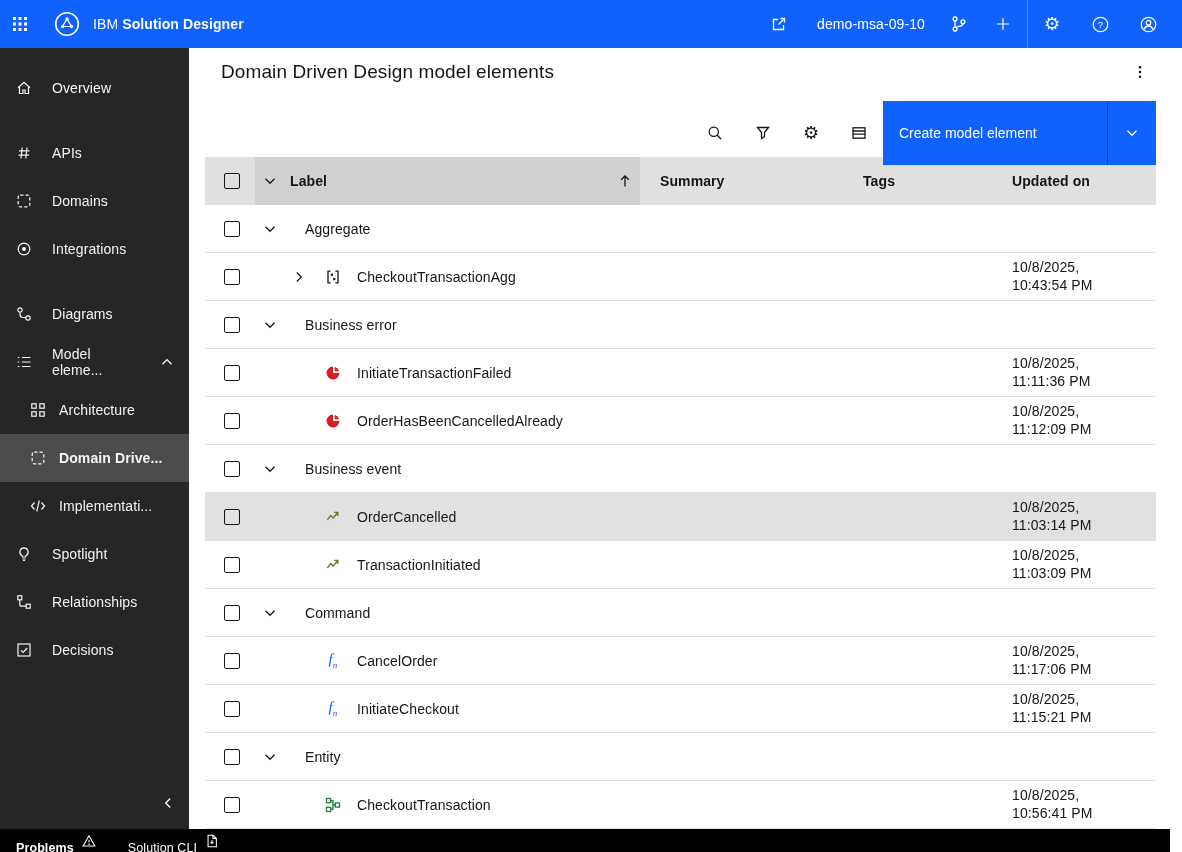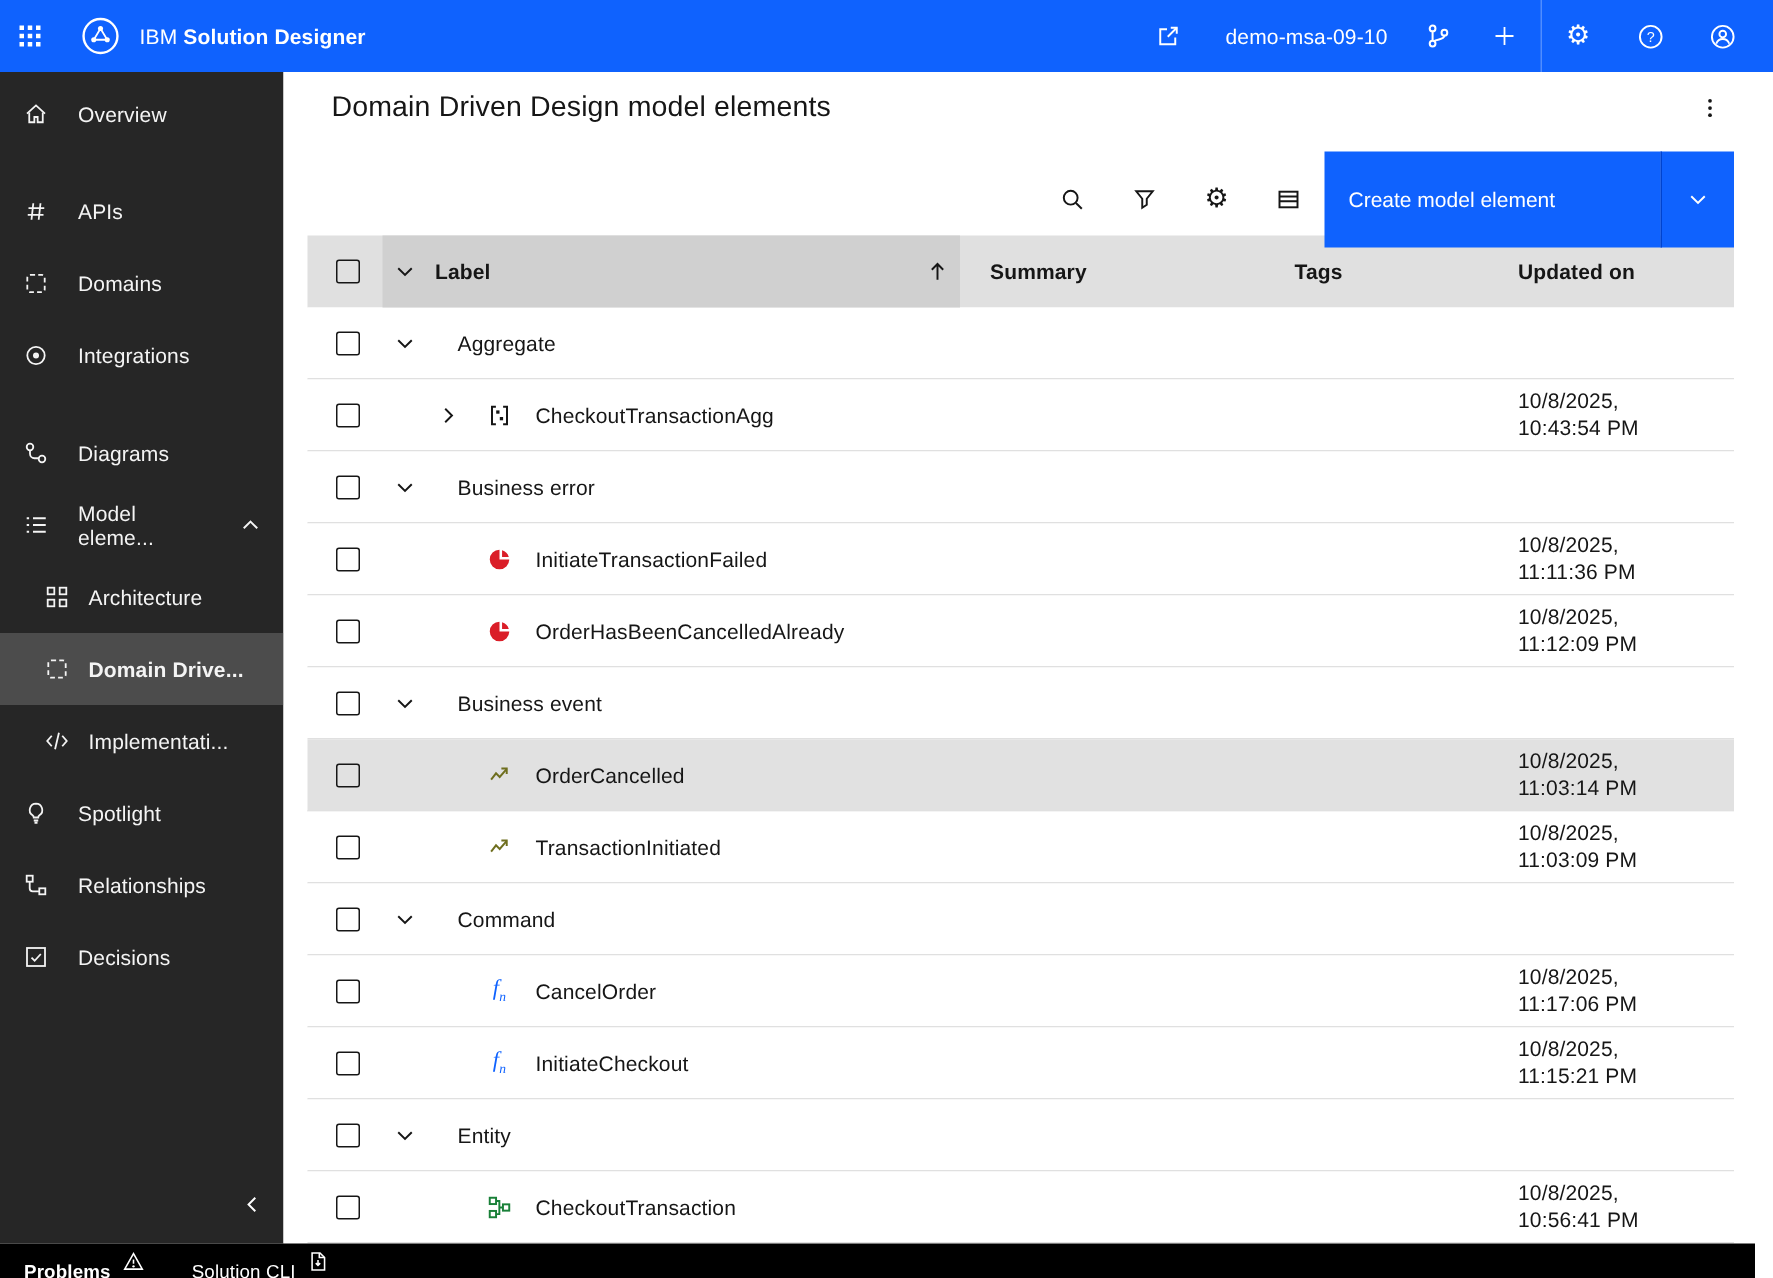--- a/index.html
+++ b/index.html
@@ -17,21 +17,21 @@
   .hamburger{width:40px}
   .logo{margin-left:14px;display:flex}
   .brand{margin-left:13px;font-size:14px;white-space:nowrap}
   .flex-spacer{flex:1}
   .project-name{padding:0 14px;font-size:14px;cursor:pointer}
   .vdiv{width:1px;height:48px;background:rgba(255,255,255,.28)}
   .avatar-btn{margin-right:10px}
 
   
   .sidebar{position:absolute;top:48px;left:0;width:189px;bottom:23px;background:#262626;overflow:hidden}
-  .nav-list{padding-top:4px}
+  .nav-list{padding-top:16px}
   .nav-item{height:48px;display:flex;align-items:center;padding-left:16px;gap:20px;color:#f4f4f4;
             font-size:14px;cursor:pointer}
   .nav-item .ic{width:16px;flex:none}
   .nav-item.sub{padding-left:30px;gap:13px}
   .nav-item.selected{background:#4c4c4c;font-weight:700}
   .nav-item.gap-after{margin-bottom:17px}
   .nav-chev{margin-left:auto;margin-right:14px}
   .collapse-btn{position:absolute;bottom:6px;right:1px;width:40px;height:40px;display:flex;
                 align-items:center;justify-content:center;color:#fff}
 

